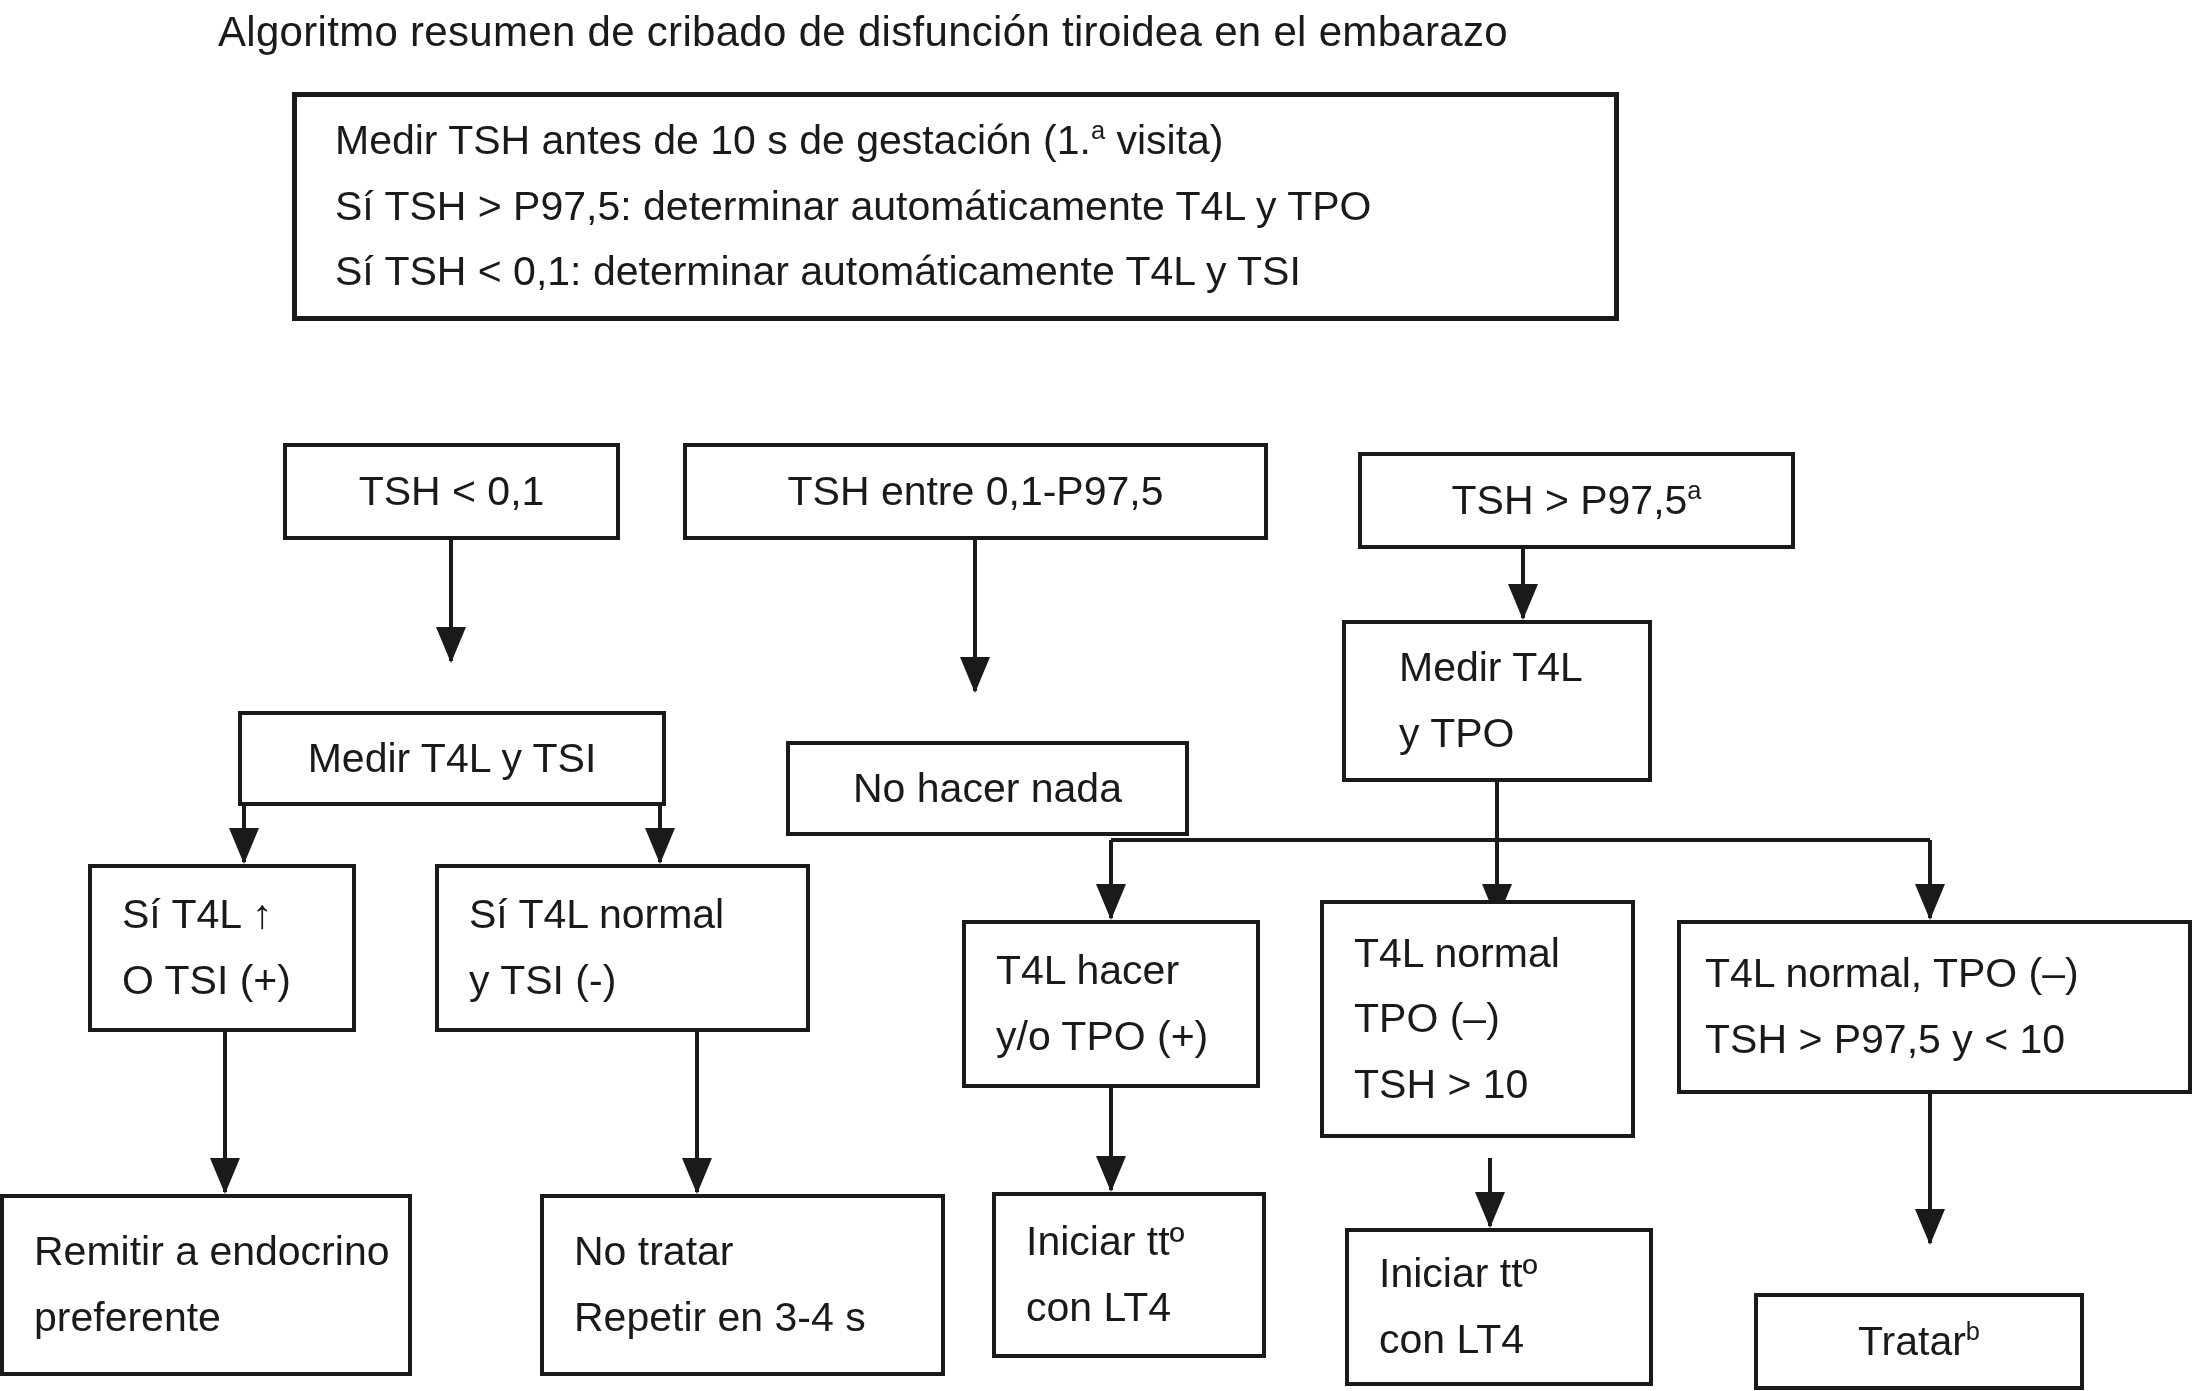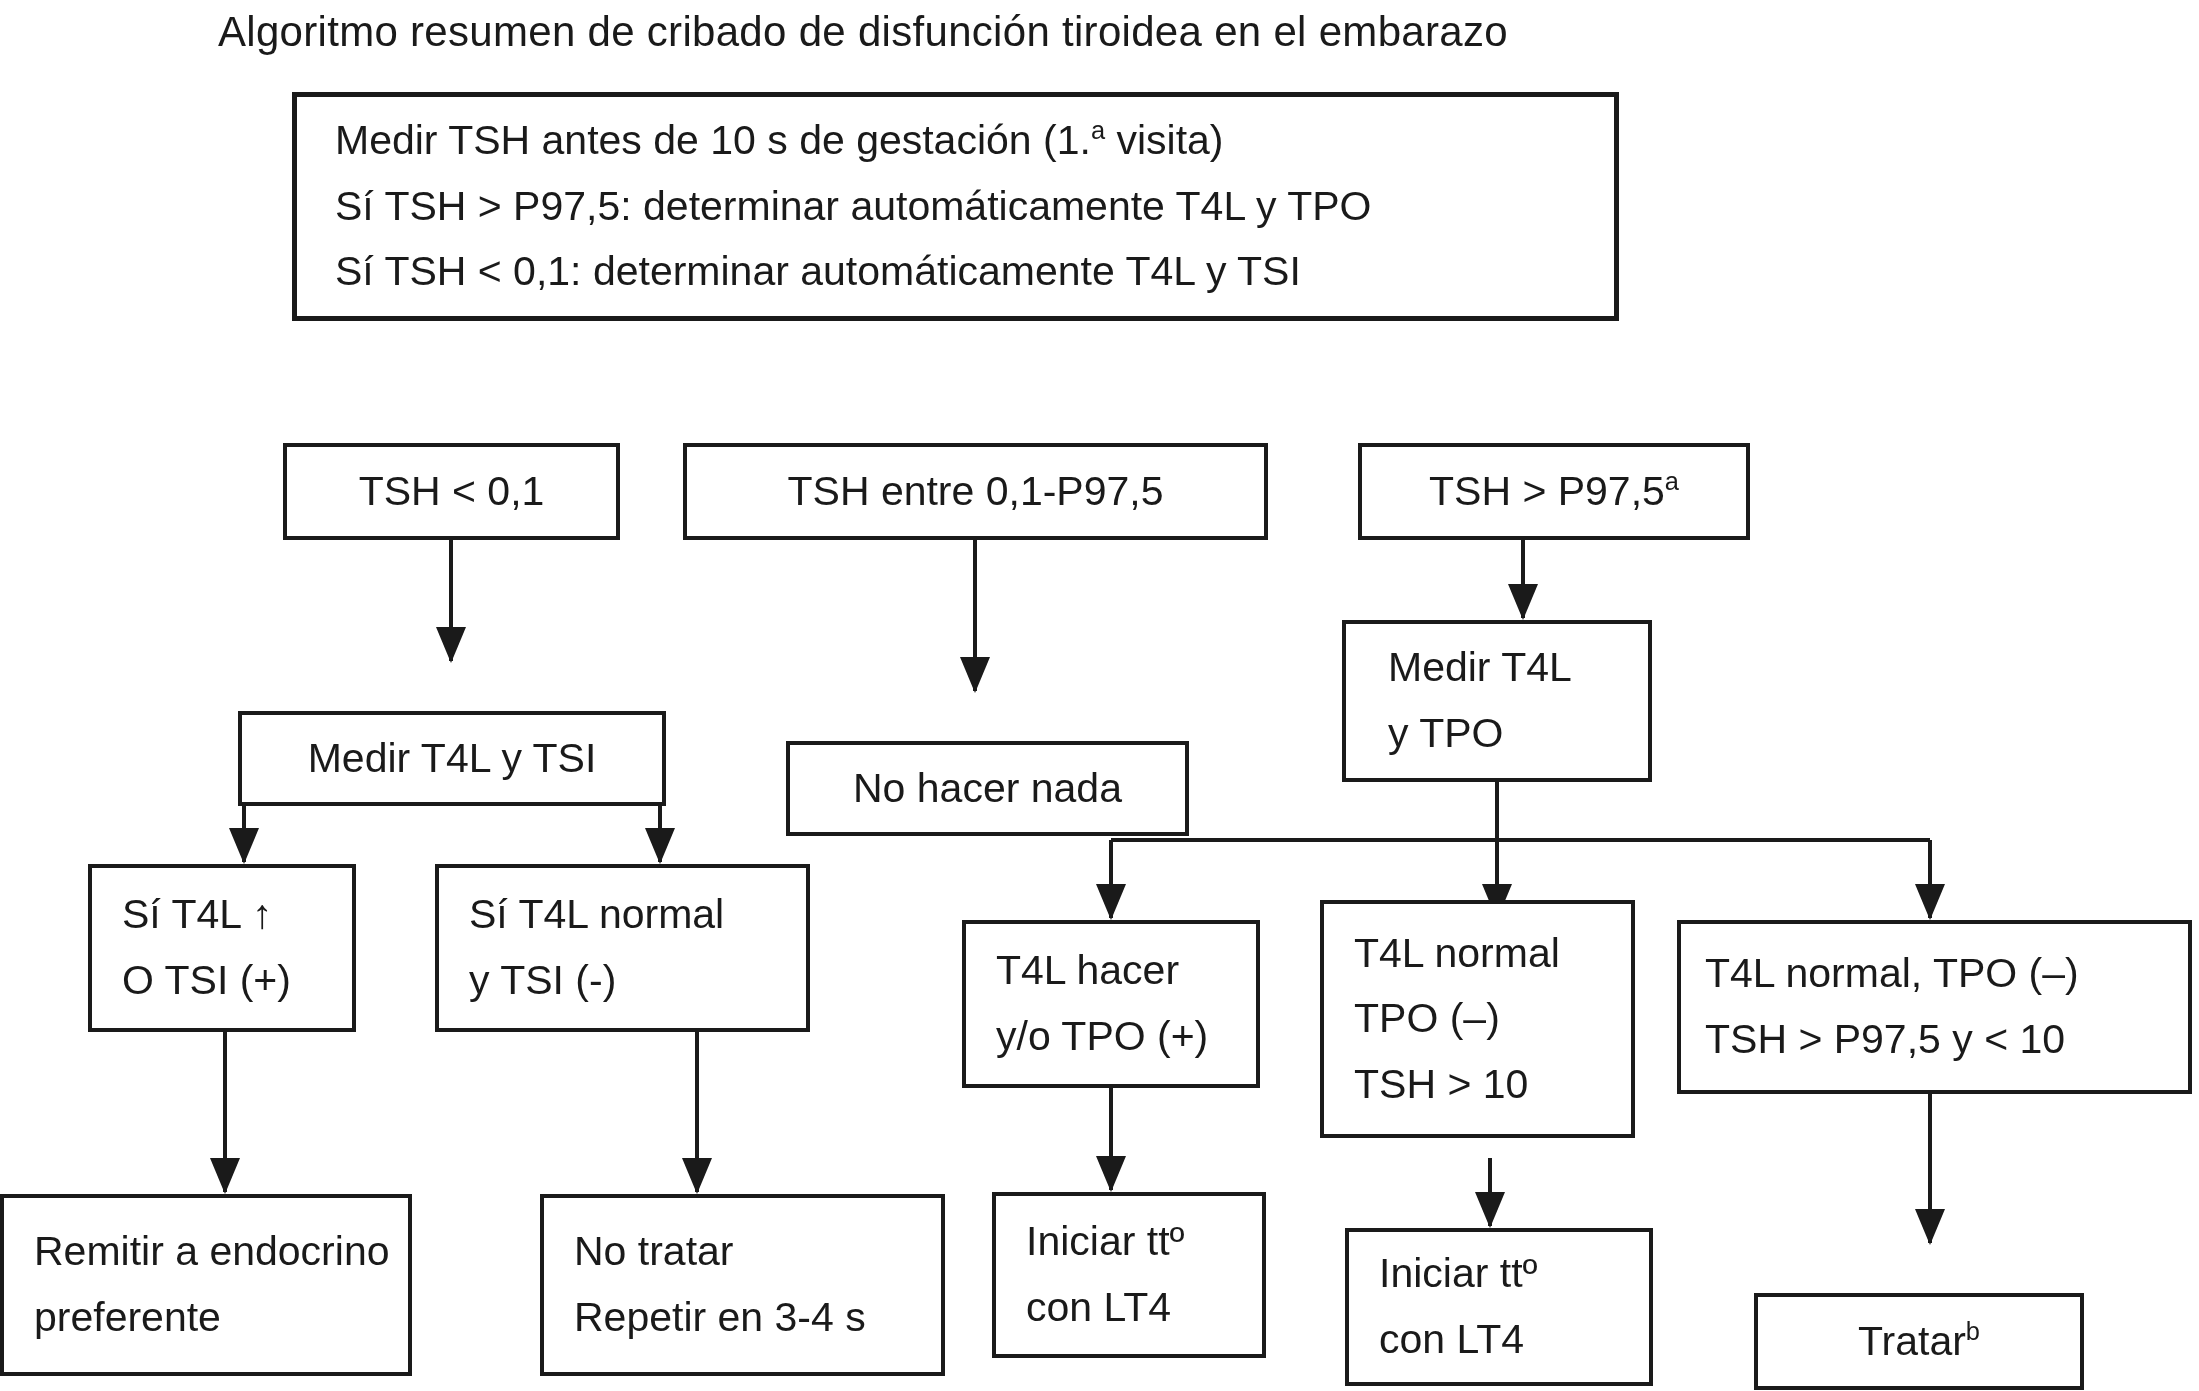--- a/index.html
+++ b/index.html
@@ -37,21 +37,21 @@
     font-size:41px;
     line-height:1.6;
   }
   .node.thick{border-width:5px;}
   .center{align-items:center;text-align:center;margin-top:48px;}
   .ml{align-items:flex-start;text-align:left;}
   .bline{white-space:nowrap;}
   .pad30{padding-left:30px;text-align:center;}
   .pad38{padding-left:38px;}
   .pad26{padding-left:24px;}
-  .pad42{padding-left:42px;}
+  .pad42{padding-left:53px;}
   sup.sup{
     font-size:62%;
     vertical-align:super;
     line-height:0;
   }
 </style>
 </head>
 <body>
 
 <div class="canvas">
@@ -90,21 +90,21 @@
   </div>
 
   <div class="node center" style="left:283px;top:395px;width:337px;height:97px">
     <div class="bline">TSH &lt; 0,1</div>
   </div>
 
   <div class="node center" style="left:683px;top:395px;width:585px;height:97px">
     <div class="bline">TSH entre 0,1-P97,5</div>
   </div>
 
-  <div class="node center" style="left:1358px;top:395px;width:392px;height:97px">
+  <div class="node center" style="left:1358px;top:404px;width:437px;height:97px">
     <div class="bline"><span>TSH &gt; P97,5</span><sup class="sup">a</sup></div>
   </div>
 
   <div class="node center" style="left:238px;top:663px;width:428px;height:95px">
     <div class="bline">Medir T4L y TSI</div>
   </div>
 
   <div class="node center" style="left:786px;top:693px;width:403px;height:95px">
     <div class="bline">No hacer nada</div>
   </div>

